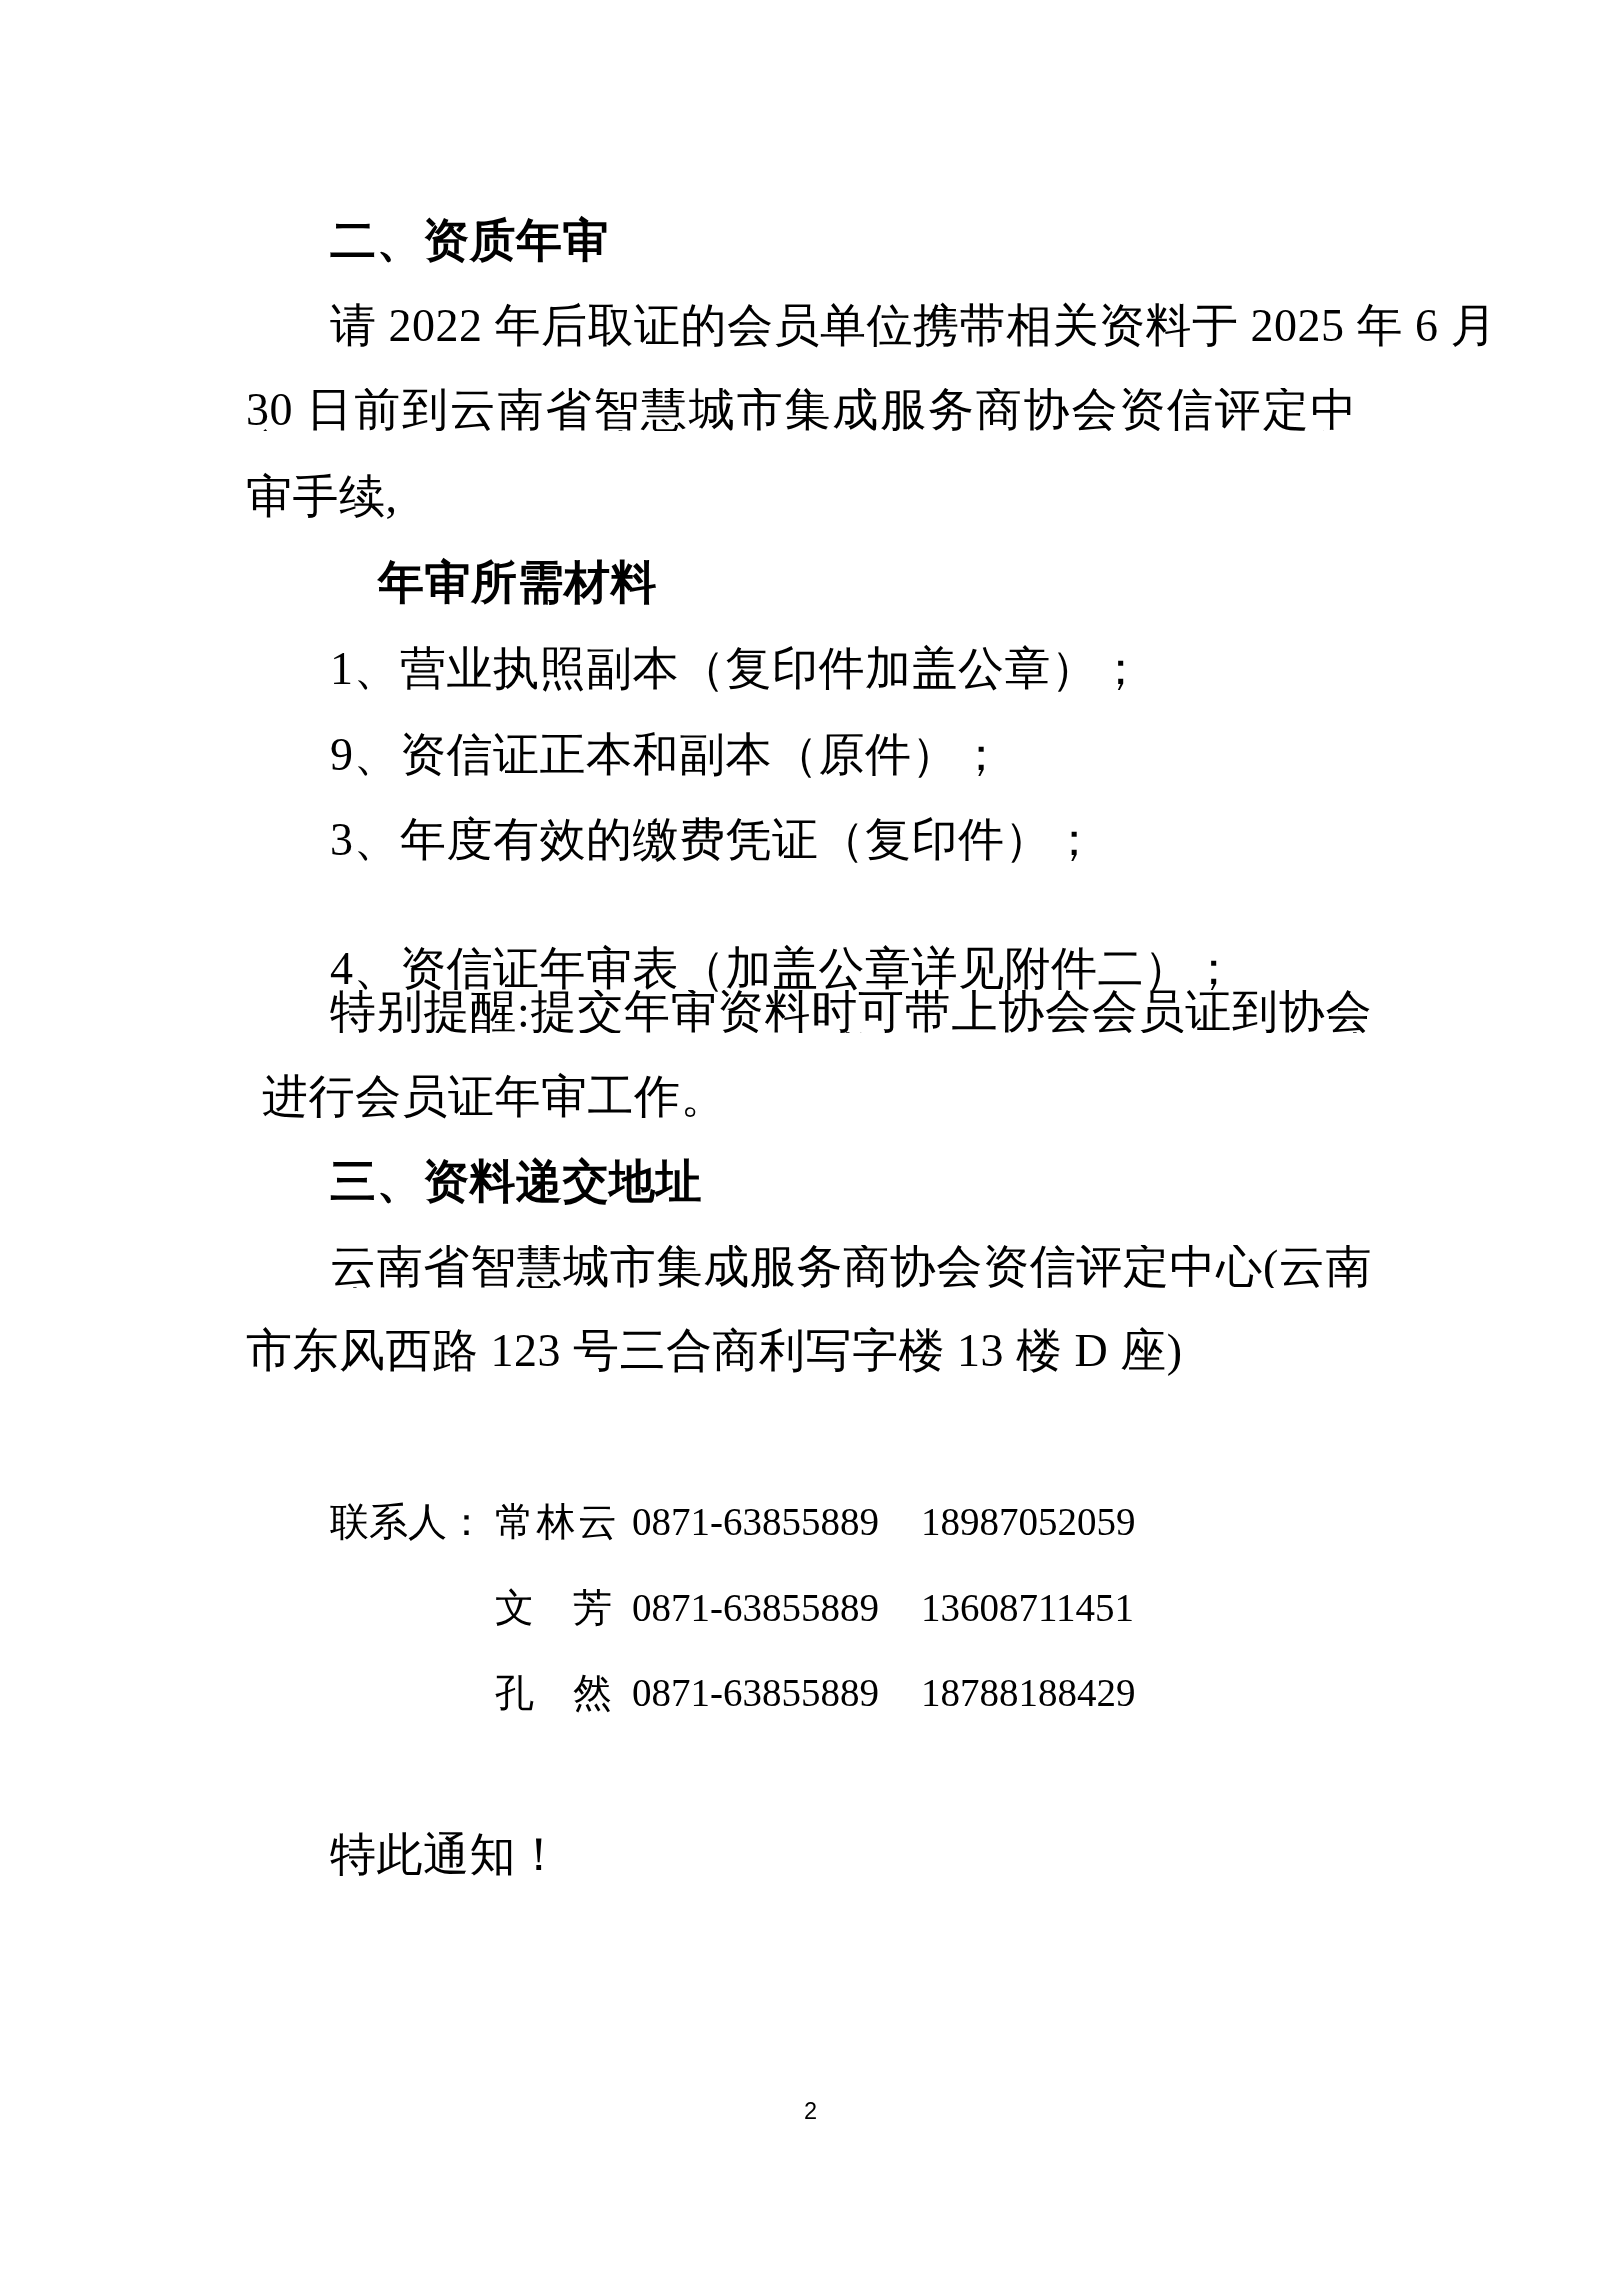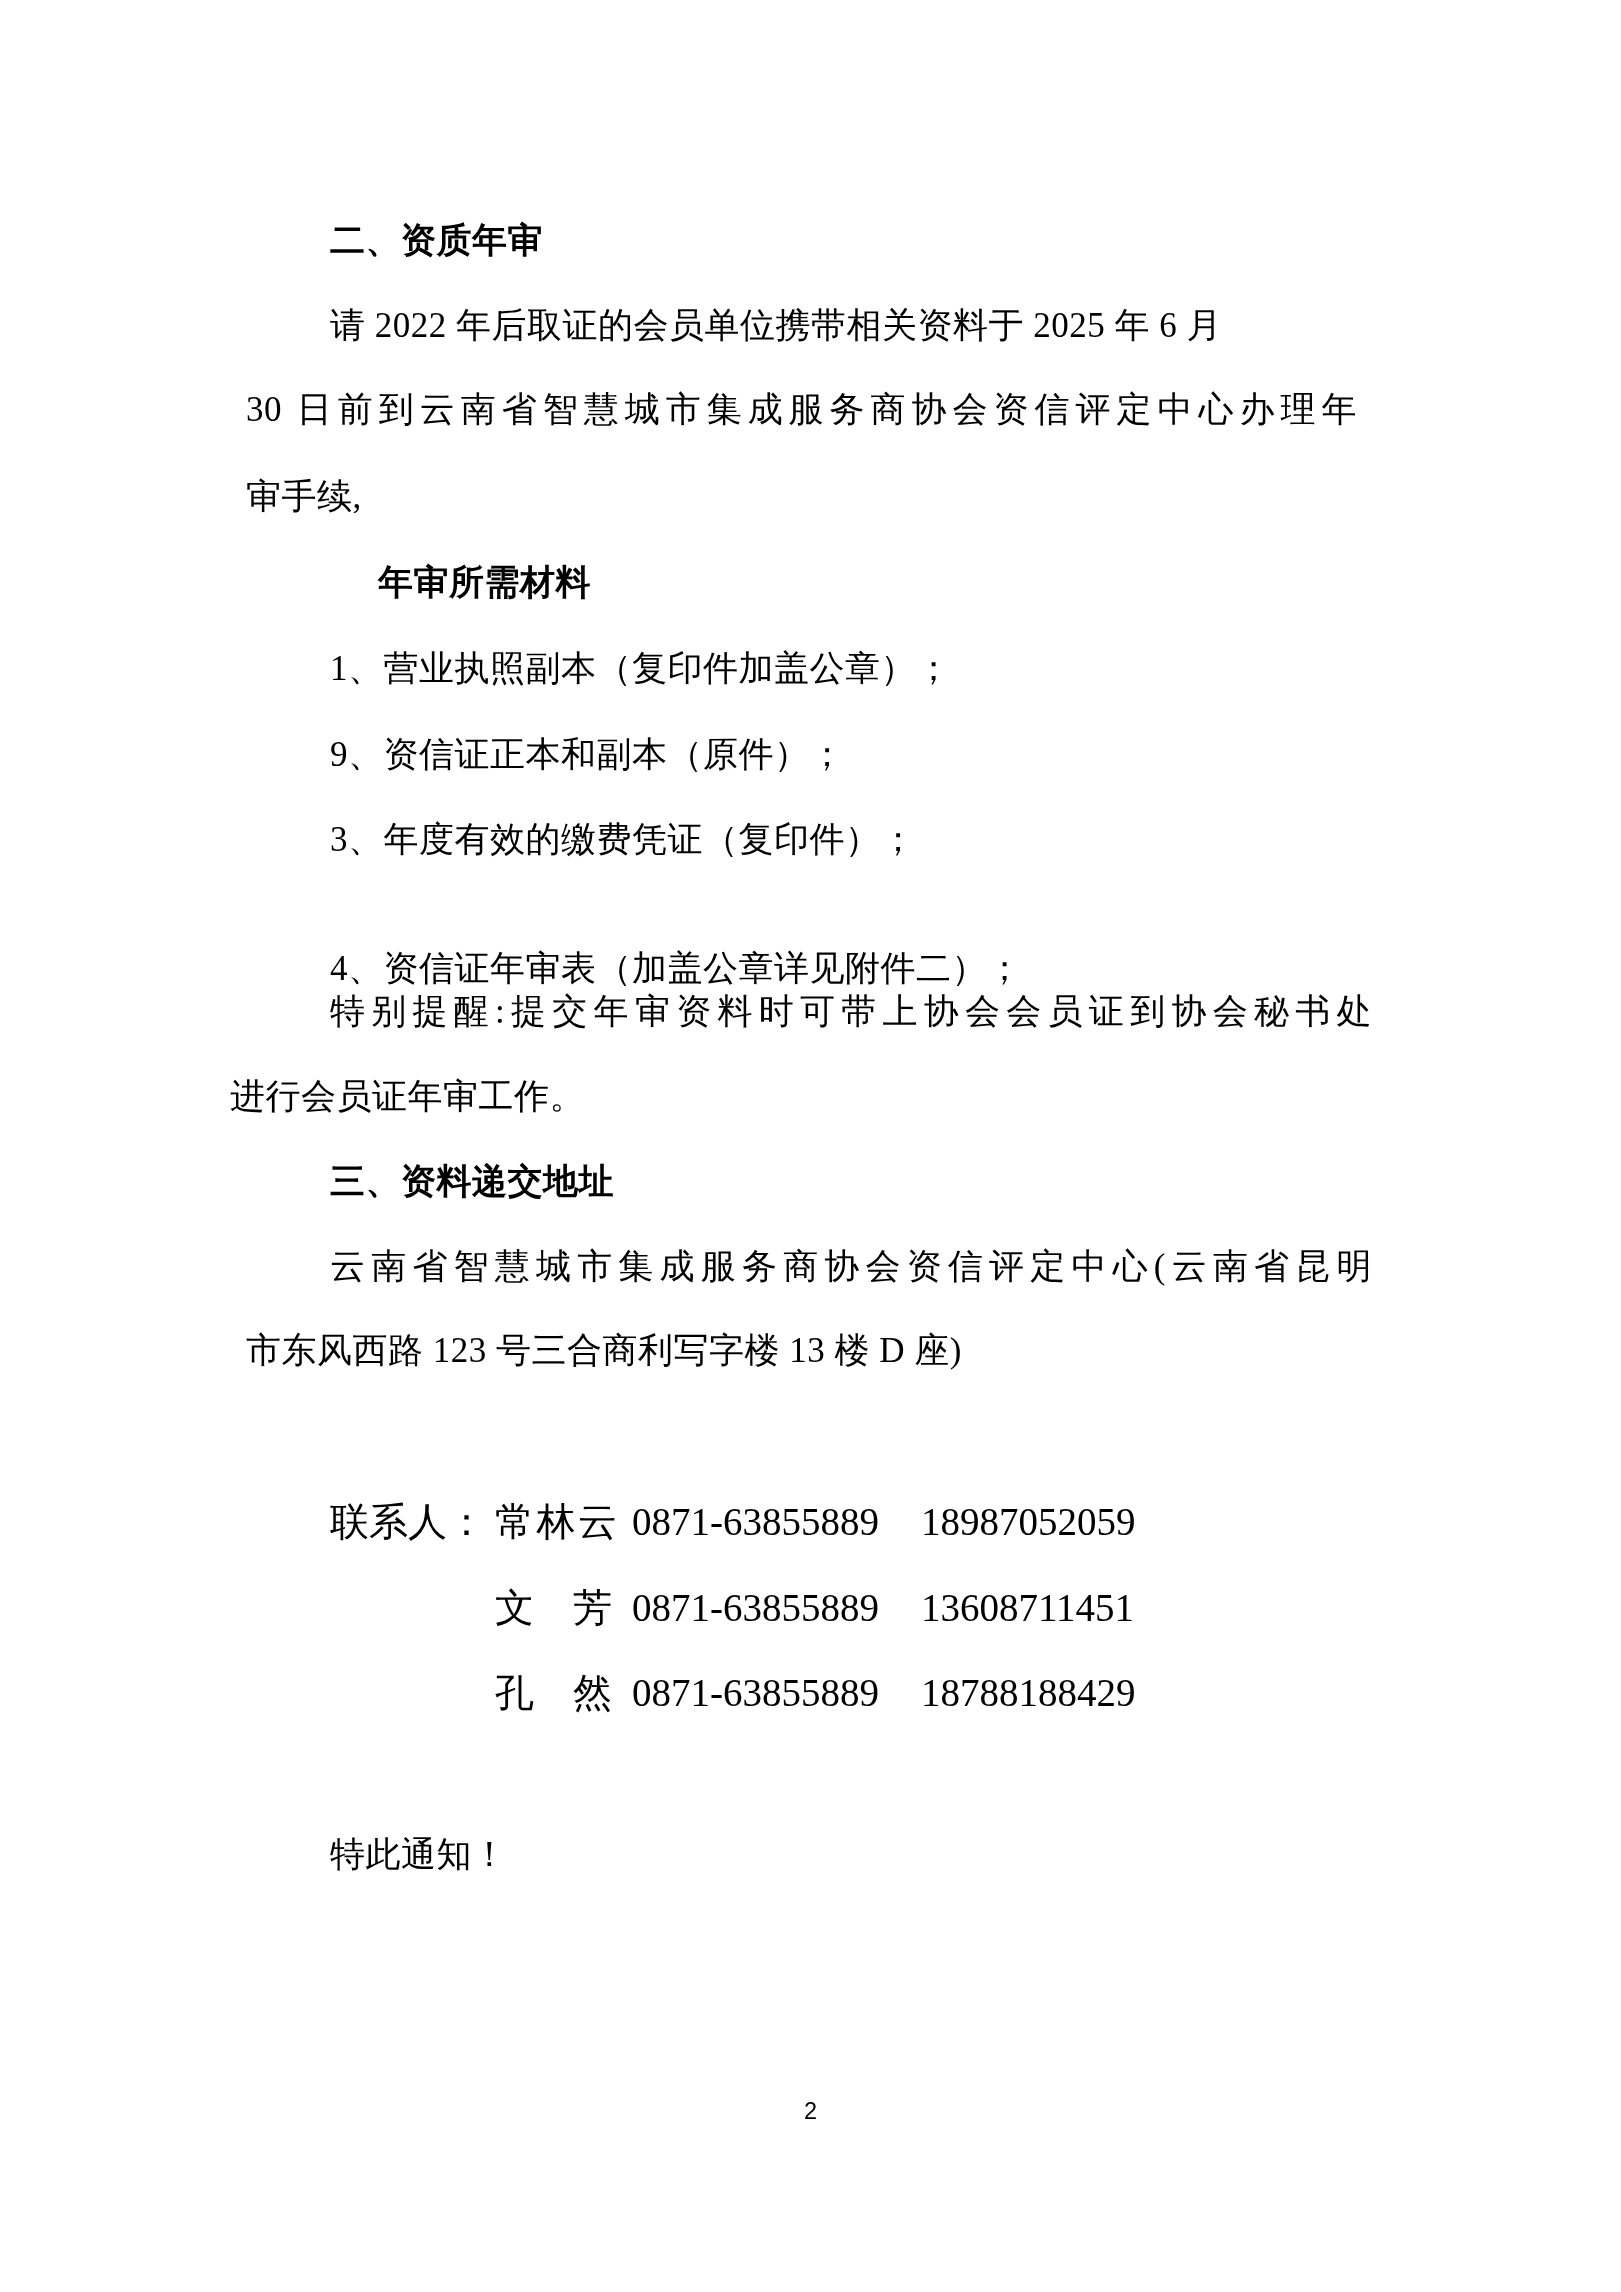--- a/index.html
+++ b/index.html
@@ -3,21 +3,21 @@
 <meta charset="utf-8">
 <style>
   html, body { margin: 0; padding: 0; background: #ffffff; }
   body { width: 1621px; height: 2293px; position: relative; overflow: hidden; }
   .page {
     position: absolute; left: 0; top: 0; width: 1621px; height: 2293px; background: #ffffff;
     font-family: "Liberation Serif", "DejaVu Serif", serif; color: #000000;
   }
   .line {
     position: absolute; white-space: nowrap;
-    font-size: 35px; line-height: 43px; height: 43px;
+    font-size: 46px; line-height: 43px; height: 43px;
     letter-spacing: 0.5px;
   }
   .heading { font-weight: bold; }
   .just {
     text-align: justify; text-align-last: justify; white-space: normal; overflow: hidden;
   }
   .contact-cell { position: absolute; white-space: nowrap; font-size: 39px; line-height: 43px; }
   .page-number {
     position: absolute; left: 0; width: 1621px; text-align: center;
     font-family: "Liberation Sans", "DejaVu Sans", sans-serif; font-size: 23.5px; line-height: 27.4px;
@@ -35,21 +35,21 @@
   <div class="line" style="left:246px; top:475px;">审手续,</div>
 
   <div class="line heading" style="left:330px; top:561px;margin-left:48px;">年审所需材料</div>
 
   <div class="line" style="left:330px; top:647px;">1、营业执照副本（复印件加盖公章）；</div>
   <div class="line" style="left:330px; top:733px;">9、资信证正本和副本（原件）；</div>
   <div class="line" style="left:330px; top:818px;">3、年度有效的缴费凭证（复印件）；</div>
   <div class="line" style="left:330px; top:904px;margin-top:43px;">4、资信证年审表（加盖公章详见附件二）；</div>
 
   <div class="line just" style="left:330px; top:990px; width:1042px;">特别提醒:提交年审资料时可带上协会会员证到协会秘书处</div>
-  <div class="line" style="left:230px; top:1075px;text-align:center;">进行会员证年审工作。</div>
+  <div class="line" style="left:262px; top:1075px;text-align:center;">进行会员证年审工作。</div>
 
   <div class="line heading" style="left:330px; top:1160px;">三、资料递交地址</div>
 
   <div class="line just" style="left:330px; top:1245px; width:1042px;">云南省智慧城市集成服务商协会资信评定中心(云南省昆明</div>
   <div class="line" style="left:246px; top:1329px;">市东风西路 123 号三合商利写字楼 13 楼 D 座)</div>
 
   <div>
     <div class="contact-cell" style="left:330px; top:1500px;">联系人：</div>
 
     <div class="contact-cell" style="left:495px; top:1500px; width:122px; text-align:justify; text-align-last:justify;">常林云</div>

